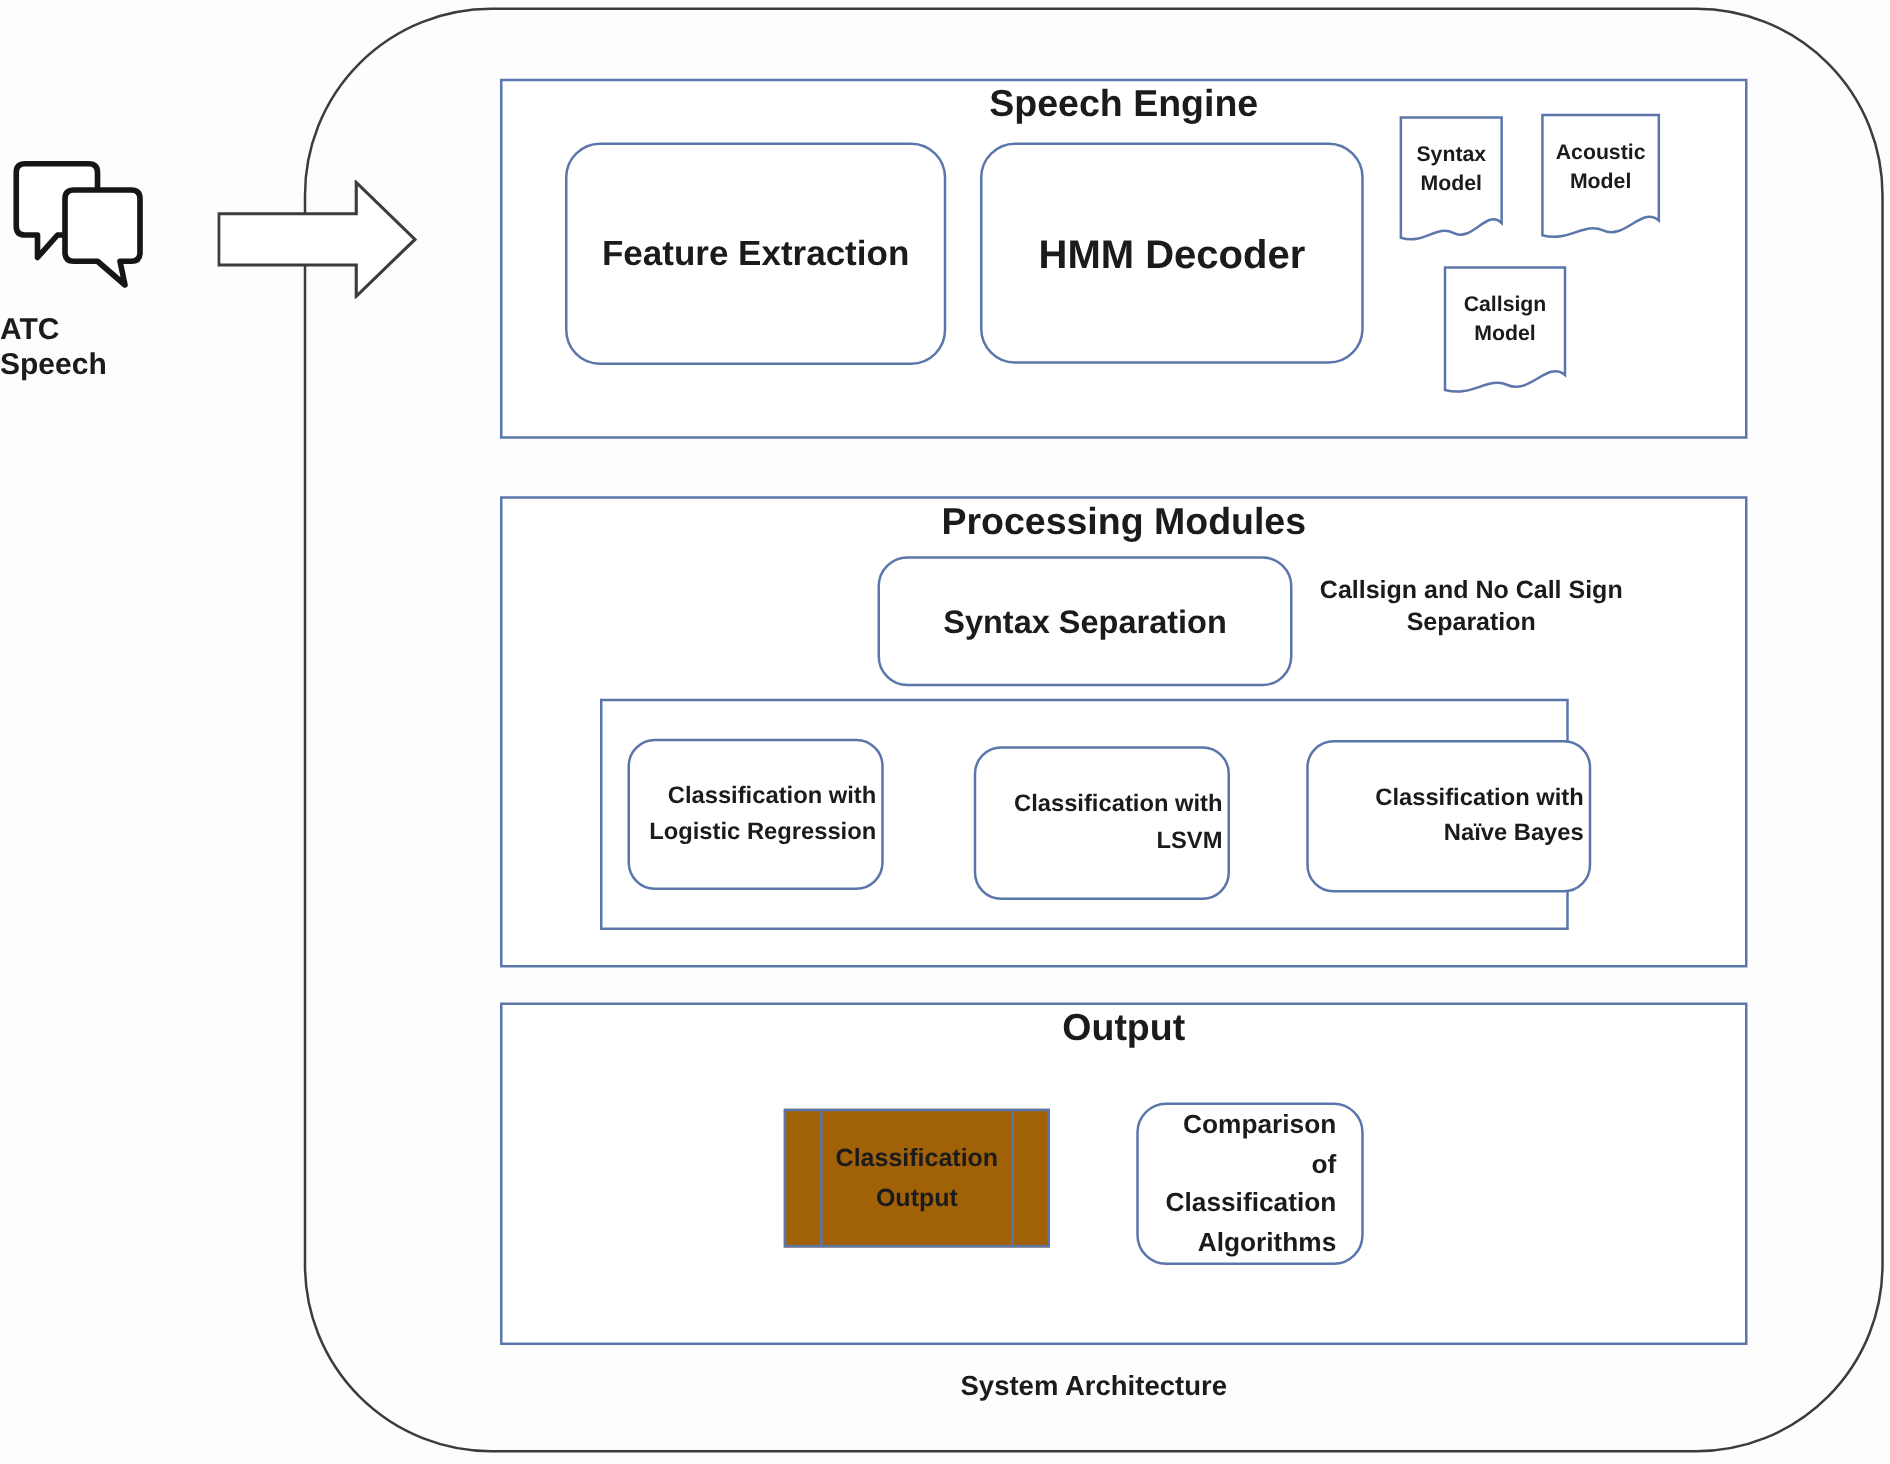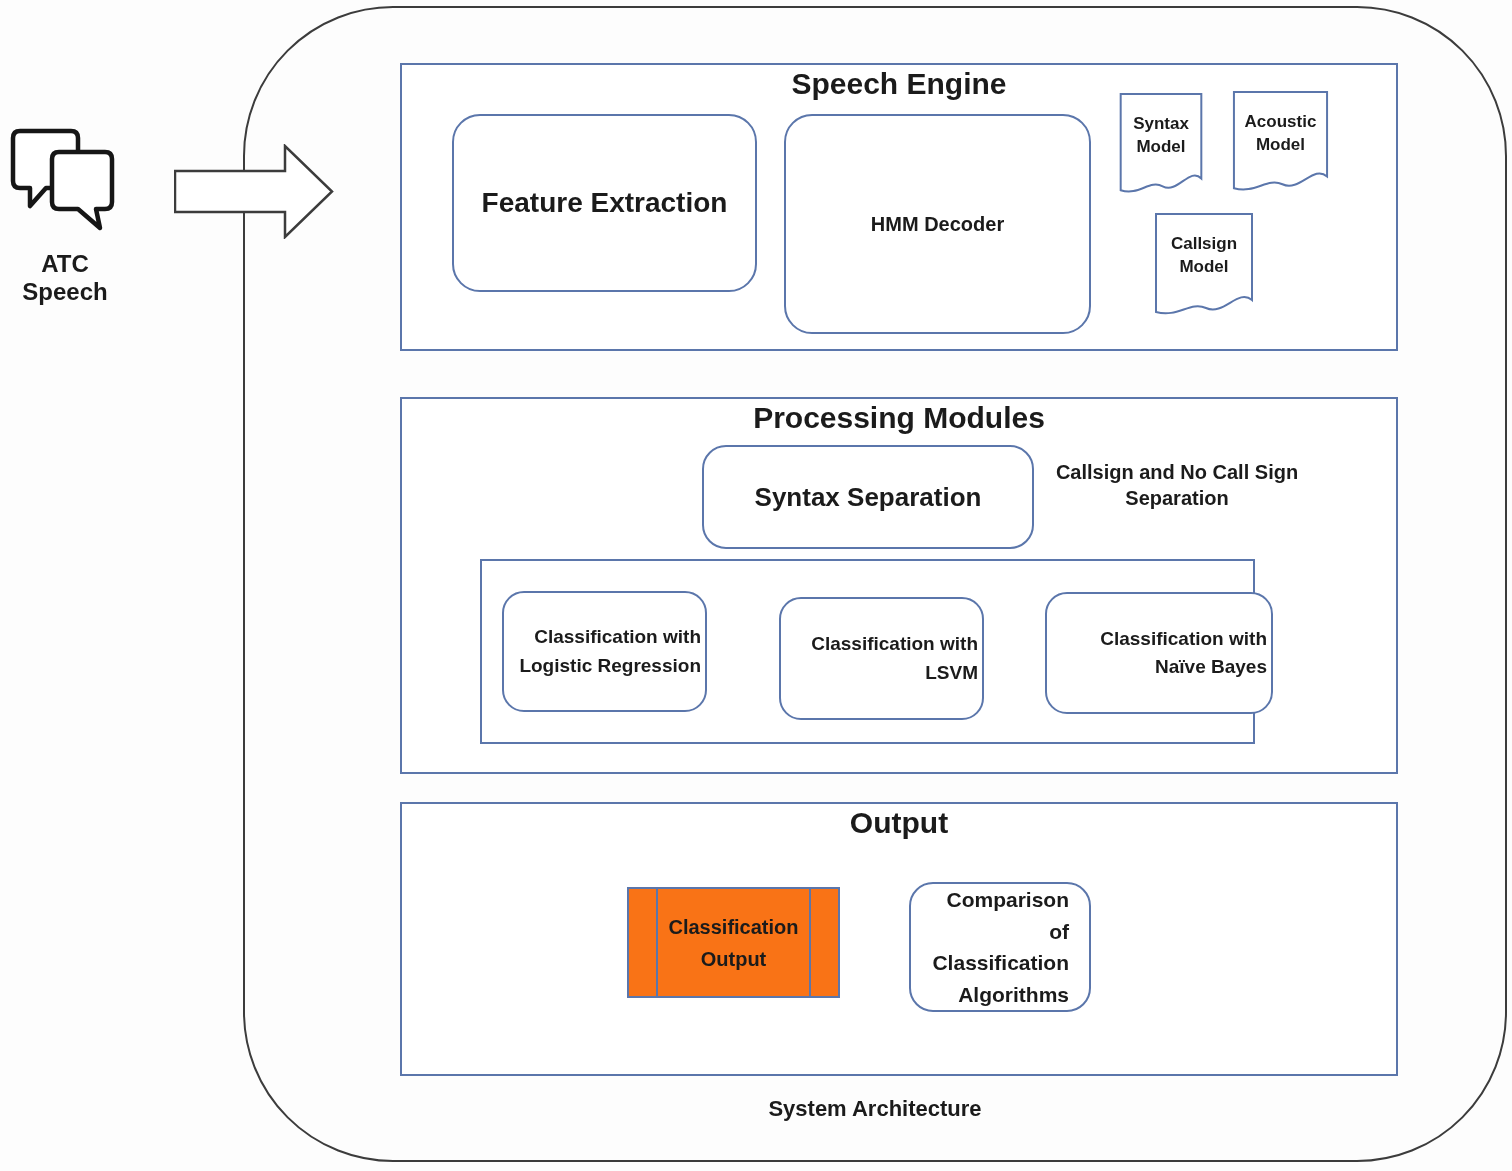--- a/index.html
+++ b/index.html
@@ -49,21 +49,21 @@
     position: absolute;
     border: 2px solid #5b76ab;
     border-radius: 28px;
     background: #ffffff;
     display: flex; align-items: center; justify-content: center;
     text-align: right;
     font-weight: 700;
     line-height: 1.5;
   }
   .box-fe   { left: 50px;  top: 49px; width: 305px; height: 178px; font-size: 28px; }
-  .box-hmm  { left: 382px; top: 49px; width: 307px; height: 220px; font-size: 20px; }
+  .box-hmm  { left: 382px; top: 49px; width: 307px; height: 177px; font-size: 32px; }
   .box-syn  { left: 300px; top: 46px; width: 332px; height: 104px; font-size: 26px; border-radius: 24px; }
   .clf-wrap {
     position: absolute;
     left: 78px; top: 160px; width: 775px; height: 185px;
     border: 2px solid #5b76ab;
     background: #ffffff;
   }
   .clf { font-size: 19px; border-radius: 22px; padding: 0 4px; }
   .clf-1 { left: 20px;  top: 30px; width: 205px; height: 121px; }
   .clf-2 { left: 285px; top: 36px; width: 205px; height: 123px; margin-left: 12px; }
@@ -83,38 +83,38 @@
     font-size: 17px; font-weight: 700; line-height: 1.35;
   }
   .doc-lexical  { left: 717px; top: 27px;  width: 84px;  height: 110px; }
   .doc-acoustic { left: 830px; top: 25px;  width: 97px;  height: 110px; }
   .doc-language { left: 752px; top: 147px; width: 100px; height: 112px; }
   
   .predef {
     position: absolute;
     left: 225px; top: 83px; width: 213px; height: 111px;
     border: 2px solid #5b76ab;
-    background: #f97316;
+    background: #a16207;
     display: flex; align-items: center; justify-content: center;
     text-align: center;
     font-size: 20px; font-weight: 700; line-height: 1.6;
     padding: 0 30px;
   }
   .predef-bar { position: absolute; top: 0; bottom: 0; width: 0; border-left: 2px solid #5b76ab; }
   .predef-bar.left  { left: 27px; }
   .predef-bar.right { right: 27px; }
   .box-cmp {
     left: 507px; top: 78px; width: 182px; height: 130px;
     font-size: 21px; border-radius: 24px; padding: 12px 20px;
   }
   
   .bubbles-svg { position: absolute; left: 8px; top: 128px; width: 108px; height: 108px; z-index: 2; }
   .input-label {
     position: absolute; left: 0; top: 250px; width: 130px;
-    text-align: center;
+    text-align: left;
     font-size: 24px; font-weight: 700;
     z-index: 2;
   }
   .arrow-svg { position: absolute; left: 174px; top: 144px; width: 160px; height: 95px; z-index: 3; }
 </style>
 </head>
 <body>
 
 <div class="canvas">
 

